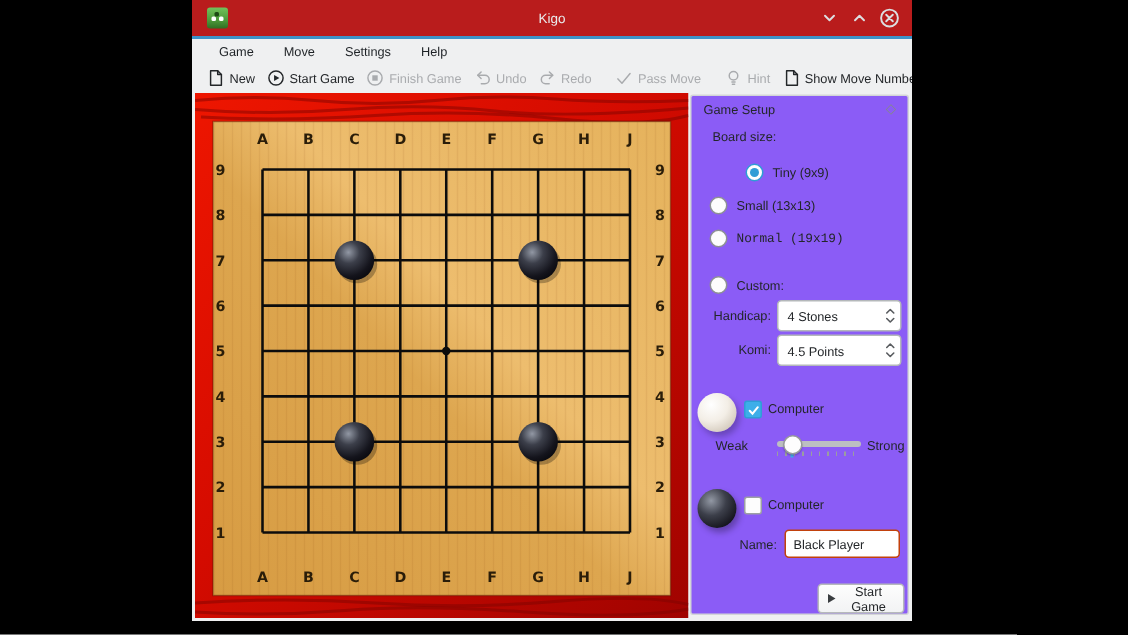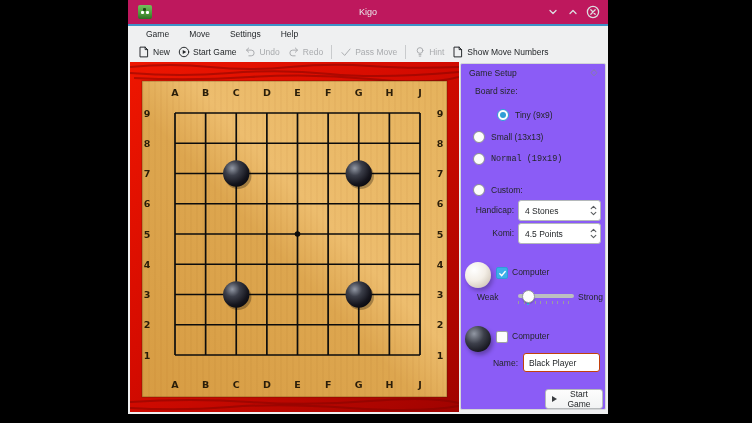--- a/index.html
+++ b/index.html
@@ -1,21 +1,21 @@
 <!DOCTYPE html>
 <html><head>
 <meta charset="utf-8">
 <style>
   html,body{margin:0;padding:0;}
   body{width:752px;height:423px;background:#000;position:relative;overflow:hidden;
        font-family:"Liberation Sans","DejaVu Sans",sans-serif;font-size:8.5px;color:#232629;}
   .window{position:absolute;left:128px;top:0;width:480px;height:414px;background:#eff0f1;
           box-shadow:0 0 14px rgba(0,0,0,.9);}
   
-  .titlebar{position:absolute;left:0;top:0;right:0;height:24px;background:#be185d;display:flex;align-items:center;}
+  .titlebar{position:absolute;left:0;top:0;right:0;height:24px;background:#b91c1c;display:flex;align-items:center;}
   .app-icon{position:absolute;left:10px;top:5px;width:14px;height:14px;border-radius:2px;
             background:linear-gradient(180deg,#72c25b 0%,#4d9a3a 60%,#2f6e22 100%);}
   .app-icon i{position:absolute;width:3px;height:3px;background:#fff;border-radius:1px;}
   .app-icon i.d1{left:3px;top:6px}.app-icon i.d2{left:8px;top:6px}
   .app-icon i.d3{left:5px;top:3px;background:#1d4a14}
   .win-title{position:absolute;left:0;right:0;text-align:center;color:#e9eaeb;font-size:9px;}
   .win-btns{position:absolute;right:8px;top:0;height:24px;display:flex;align-items:center;gap:6px;}
   .win-btn{width:14px;height:14px;display:flex;align-items:center;justify-content:center;color:#dcdee0;}
   .accent-line{position:absolute;left:0;right:0;top:24px;height:2px;background:#3d93c8;}
   
@@ -128,20 +128,27 @@
           <path d="M9.5 1.5v3.3h3.3"></path>
         </svg>
         <span>New</span>
       </button>
       <button class="tb-btn">
         <svg class="ico" width="12" height="12" viewBox="0 0 16 16">
           <circle cx="8" cy="8" r="6.3"></circle>
           <path d="M6.3 5.3 11 8l-4.7 2.7z" fill="currentColor" stroke="none"></path>
         </svg>
         <span>Start Game</span>
+      </button>
+      <button class="tb-btn disabled">
+        <svg class="ico" width="12" height="12" viewBox="0 0 16 16">
+          <circle cx="8" cy="8" r="6.3"></circle>
+          <rect x="5.6" y="5.6" width="4.8" height="4.8" fill="currentColor" stroke="none"></rect>
+        </svg>
+        <span>Finish Game</span>
       </button>
       <button class="tb-btn disabled">
         <svg class="ico" width="12" height="12" viewBox="0 0 16 16">
           <path d="M3.5 5.5h6.2a3.8 3.8 0 0 1 0 7.6H6.5"></path>
           <path d="M6.3 2.6 3.3 5.5l3 2.9"></path>
         </svg>
         <span>Undo</span>
       </button>
       <button class="tb-btn disabled">
         <svg class="ico" width="12" height="12" viewBox="0 0 16 16">

